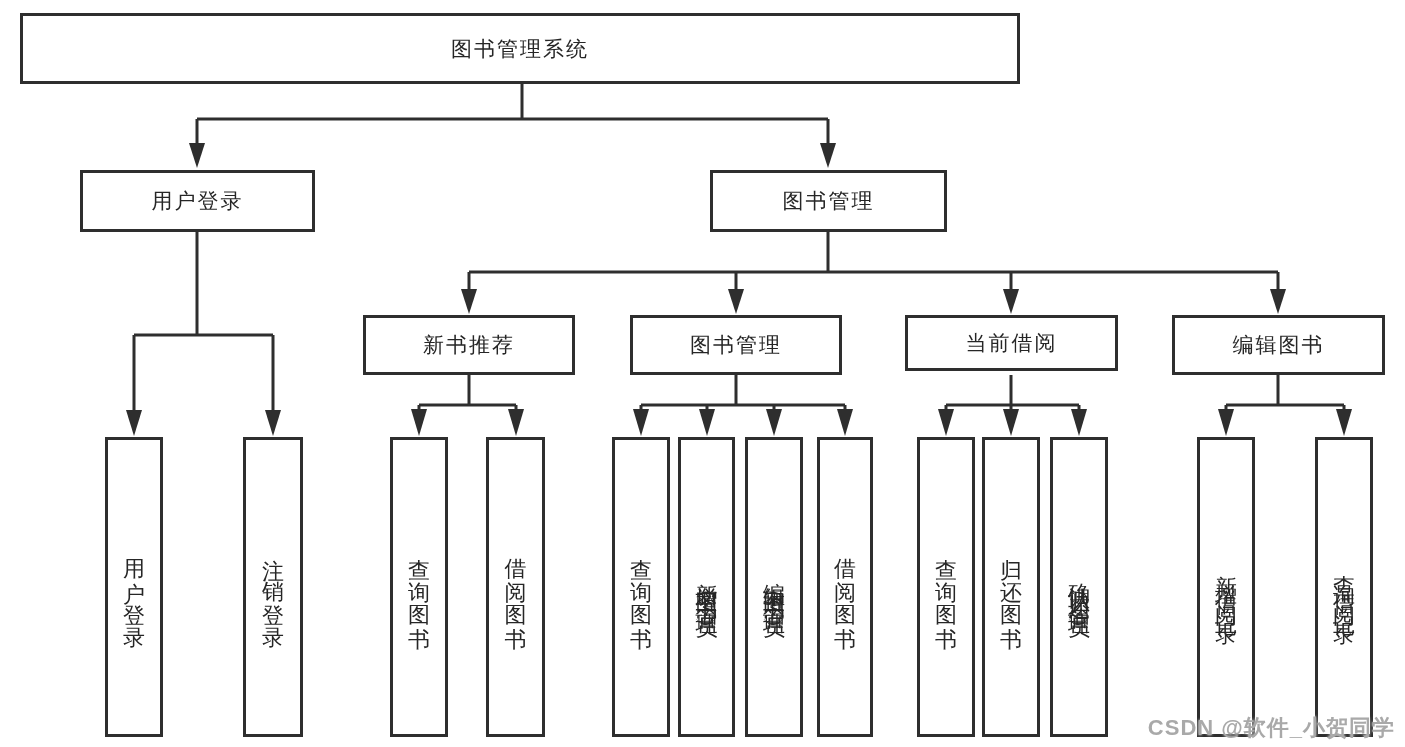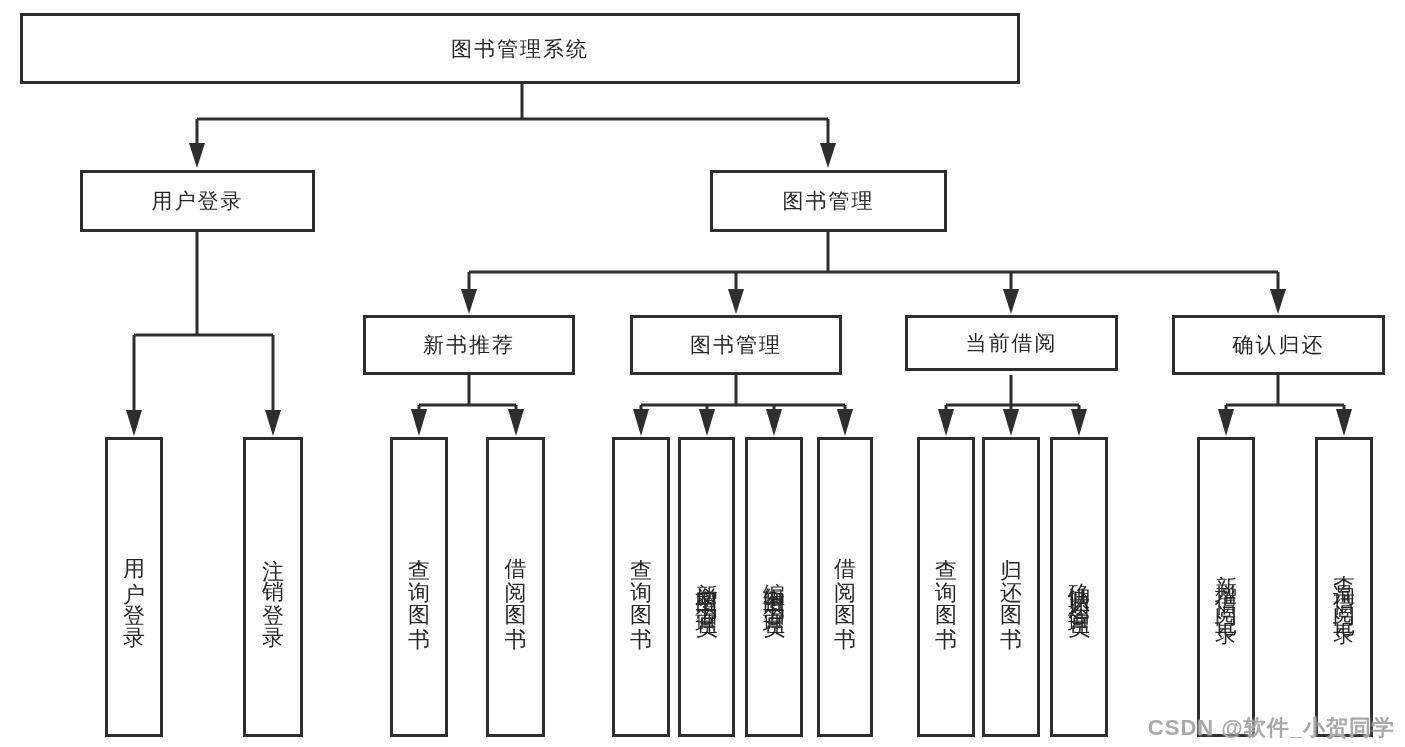--- a/index.html
+++ b/index.html
@@ -78,21 +78,21 @@
   </svg>
 
   <div class="box hlabel" style="left:20px;top:13px;width:1000px;height:71px">图书管理系统</div>
 
   <div class="box hlabel" style="left:80px;top:170px;width:235px;height:62px">用户登录</div>
   <div class="box hlabel" style="left:363px;top:315px;width:212px;height:60px">新书推荐</div>
 
   <div class="box hlabel" style="left:710px;top:170px;width:237px;height:62px">图书管理</div>
   <div class="box hlabel" style="left:630px;top:315px;width:212px;height:60px">图书管理</div>
   <div class="box hlabel" style="left:905px;top:315px;width:213px;height:56px">当前借阅</div>
-  <div class="box hlabel" style="left:1172px;top:315px;width:213px;height:60px">确认归还</div>
+  <div class="box hlabel" style="left:1172px;top:315px;width:213px;height:60px">编辑图书</div>
 
   <div class="box" style="left:105px;top:437px;width:58px;height:300px">
     <span class="vtext ls-wide">用户登录</span>
   </div>
   <div class="box" style="left:243px;top:437px;width:60px;height:300px">
     <span class="vtext ls-wide">注销登录</span>
   </div>
 
   <div class="box" style="left:390px;top:437px;width:58px;height:300px">
     <span class="vtext ls-wide">查询图书</span>

